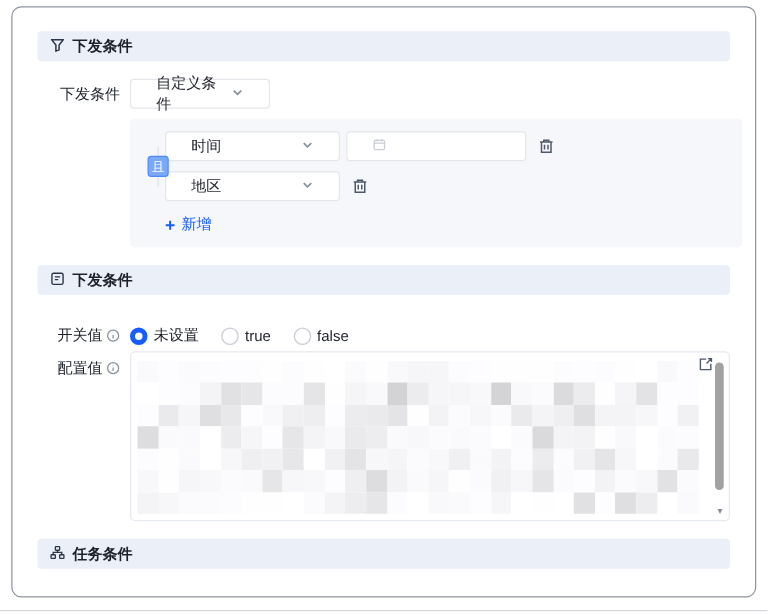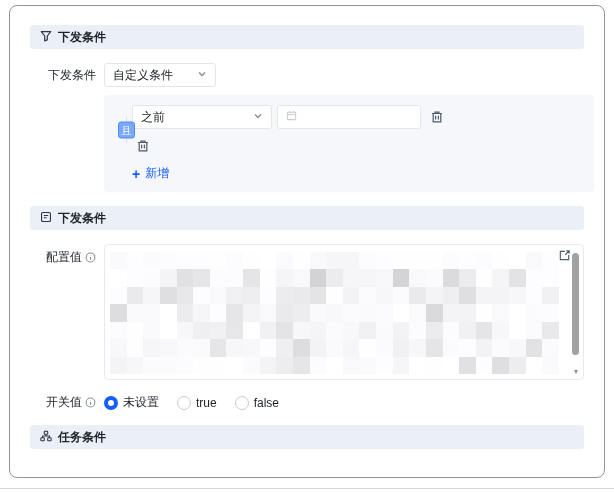--- a/index.html
+++ b/index.html
@@ -23,21 +23,21 @@
   .form-label {
     width:66px; min-width:66px; text-align:right; font-size:12px; color:#1d2129;
     margin-right:8px; display:inline-flex; justify-content:flex-end; align-items:center; gap:3px;
     padding-top:0;
   }
   .top-align .form-label { padding-top:5px; }
 
   .select, .text-input {
     height:24px; background:#fff; border:1px solid #e5e6eb; border-radius:3px;
     display:flex; align-items:center; justify-content:space-between;
-    padding:0 8px; font-size:12px; color:#1d2129; cursor:pointer;
+    padding:0 20px; font-size:12px; color:#1d2129; cursor:pointer;
   }
   .select .caret { color:#86909c; flex:none; margin-left:6px; }
   .task-select { width:112px; }
 
   .cond-group {
     margin-left:74px; margin-top:8px; background:#f6f7fa; border-radius:4px;
     padding:10px 10px 6px 28px; position:relative; width:490px;
   }
   .cond-rows { display:flex; flex-direction:column; gap:8px; position:relative; }
   .connector { position:absolute; left:-6px; top:12px; bottom:12px; width:1px; background:#dde1e8; }
@@ -104,42 +104,48 @@
       </div>
     </div>
 
     <div class="cond-group">
       <div class="cond-rows">
         <div class="connector"></div>
         <div class="logic-badge">且</div>
 
 
         <div class="cond-row">
-          <div class="select sel-op">
-            <span>之前</span>
+          <div class="select sel-field">
+            <span>时间</span>
             <span class="caret"><svg width="10" height="10" viewBox="0 0 10 10" fill="none" stroke="#86909c" stroke-width="1.4">
                   <path d="M2 3.5 L5 6.5 L8 3.5"></path>
                 </svg></span>
           </div>
           <div class="text-input val-box">
             <span>
               <svg width="11" height="11" viewBox="0 0 12 12" fill="none" stroke="#c9cdd4" stroke-width="1.1">
                   <rect x="1.5" y="2.5" width="9" height="8" rx="1"></rect>
                   <path d="M1.5 5h9M4 1.2v2M8 1.2v2"></path>
                 </svg>
             </span>
           </div>
           <span class="trash-btn">
             <svg class="icon-svg" width="14" height="14" viewBox="0 0 14 14" fill="none" stroke="#4e5969" stroke-width="1.2">
                 <path d="M2 3.5h10M5 3.5V2.2h4v1.3M3.2 3.5v8.3h7.6V3.5M5.6 5.8v3.8M8.4 5.8v3.8"></path>
               </svg>
           </span>
         </div>
 
         <div class="cond-row">
+          <div class="select sel-field">
+            <span>地区</span>
+            <span class="caret"><svg width="10" height="10" viewBox="0 0 10 10" fill="none" stroke="#86909c" stroke-width="1.4">
+                  <path d="M2 3.5 L5 6.5 L8 3.5"></path>
+                </svg></span>
+          </div>
           <span class="trash-btn">
             <svg class="icon-svg" width="14" height="14" viewBox="0 0 14 14" fill="none" stroke="#4e5969" stroke-width="1.2">
                 <path d="M2 3.5h10M5 3.5V2.2h4v1.3M3.2 3.5v8.3h7.6V3.5M5.6 5.8v3.8M8.4 5.8v3.8"></path>
               </svg>
           </span>
         </div>
       </div>
 
       <div class="add-link">
         <span class="plus">+</span>
@@ -152,234 +158,20 @@
     <span class="icon-svg">
       <svg width="12" height="12" viewBox="0 0 14 14" fill="none" stroke="#2a3547" stroke-width="1.3">
           <rect x="1.8" y="1.8" width="10.4" height="10.4" rx="1.5"></rect>
           <path d="M4.5 7.8h3.2M4.5 5.2h5"></path>
         </svg>
     </span>
     <span>下发条件</span>
   </div>
 
   <div class="section-body">
-    <div class="form-row top-align">
-      <span class="form-label">
-        <span>配置值</span>
-        <span class="info-icon">
-          <svg width="11" height="11" viewBox="0 0 12 12" fill="none" stroke="#86909c" stroke-width="1.1">
-              <circle cx="6" cy="6" r="4.8"></circle>
-              <path d="M6 5.4v3M6 3.4v.2"></path>
-            </svg>
-        </span>
-      </span>
-      <div class="config-box">
-        <div class="mosaic">
-            <div style="background: rgb(250, 250, 252);"></div>
-            <div style="background: rgb(253, 253, 255);"></div>
-            <div style="background: rgb(251, 251, 253);"></div>
-            <div style="background: rgb(252, 252, 254);"></div>
-            <div style="background: rgb(253, 253, 255);"></div>
-            <div style="background: rgb(253, 253, 255);"></div>
-            <div style="background: rgb(254, 254, 255);"></div>
-            <div style="background: rgb(252, 252, 254);"></div>
-            <div style="background: rgb(254, 254, 255);"></div>
-            <div style="background: rgb(255, 255, 255);"></div>
-            <div style="background: rgb(251, 251, 253);"></div>
-            <div style="background: rgb(254, 254, 255);"></div>
-            <div style="background: rgb(249, 249, 251);"></div>
-            <div style="background: rgb(246, 246, 248);"></div>
-            <div style="background: rgb(246, 246, 248);"></div>
-            <div style="background: rgb(252, 252, 254);"></div>
-            <div style="background: rgb(253, 253, 255);"></div>
-            <div style="background: rgb(254, 254, 255);"></div>
-            <div style="background: rgb(254, 254, 255);"></div>
-            <div style="background: rgb(254, 254, 255);"></div>
-            <div style="background: rgb(252, 252, 254);"></div>
-            <div style="background: rgb(253, 253, 255);"></div>
-            <div style="background: rgb(252, 252, 254);"></div>
-            <div style="background: rgb(254, 254, 255);"></div>
-            <div style="background: rgb(255, 255, 255);"></div>
-            <div style="background: rgb(249, 249, 251);"></div>
-            <div style="background: rgb(253, 253, 255);"></div>
-            <div style="background: rgb(255, 255, 255);"></div>
-            <div style="background: rgb(253, 253, 255);"></div>
-            <div style="background: rgb(252, 252, 254);"></div>
-            <div style="background: rgb(244, 244, 246);"></div>
-            <div style="background: rgb(225, 225, 227);"></div>
-            <div style="background: rgb(230, 230, 232);"></div>
-            <div style="background: rgb(252, 252, 254);"></div>
-            <div style="background: rgb(252, 252, 254);"></div>
-            <div style="background: rgb(229, 229, 231);"></div>
-            <div style="background: rgb(254, 254, 255);"></div>
-            <div style="background: rgb(245, 245, 247);"></div>
-            <div style="background: rgb(249, 249, 251);"></div>
-            <div style="background: rgb(211, 211, 213);"></div>
-            <div style="background: rgb(236, 236, 238);"></div>
-            <div style="background: rgb(246, 246, 248);"></div>
-            <div style="background: rgb(246, 246, 248);"></div>
-            <div style="background: rgb(248, 248, 250);"></div>
-            <div style="background: rgb(212, 212, 214);"></div>
-            <div style="background: rgb(249, 249, 251);"></div>
-            <div style="background: rgb(251, 251, 253);"></div>
-            <div style="background: rgb(219, 219, 221);"></div>
-            <div style="background: rgb(236, 236, 238);"></div>
-            <div style="background: rgb(254, 254, 255);"></div>
-            <div style="background: rgb(245, 245, 247);"></div>
-            <div style="background: rgb(227, 227, 229);"></div>
-            <div style="background: rgb(253, 253, 255);"></div>
-            <div style="background: rgb(253, 253, 255);"></div>
-            <div style="background: rgb(253, 253, 255);"></div>
-            <div style="background: rgb(234, 234, 236);"></div>
-            <div style="background: rgb(246, 246, 248);"></div>
-            <div style="background: rgb(223, 223, 225);"></div>
-            <div style="background: rgb(232, 232, 234);"></div>
-            <div style="background: rgb(253, 253, 255);"></div>
-            <div style="background: rgb(249, 249, 251);"></div>
-            <div style="background: rgb(240, 240, 242);"></div>
-            <div style="background: rgb(238, 238, 240);"></div>
-            <div style="background: rgb(253, 253, 255);"></div>
-            <div style="background: rgb(236, 236, 238);"></div>
-            <div style="background: rgb(234, 234, 236);"></div>
-            <div style="background: rgb(228, 228, 230);"></div>
-            <div style="background: rgb(254, 254, 255);"></div>
-            <div style="background: rgb(243, 243, 245);"></div>
-            <div style="background: rgb(251, 251, 253);"></div>
-            <div style="background: rgb(247, 247, 249);"></div>
-            <div style="background: rgb(251, 251, 253);"></div>
-            <div style="background: rgb(234, 234, 236);"></div>
-            <div style="background: rgb(244, 244, 246);"></div>
-            <div style="background: rgb(239, 239, 241);"></div>
-            <div style="background: rgb(223, 223, 225);"></div>
-            <div style="background: rgb(244, 244, 246);"></div>
-            <div style="background: rgb(244, 244, 246);"></div>
-            <div style="background: rgb(247, 247, 249);"></div>
-            <div style="background: rgb(253, 253, 255);"></div>
-            <div style="background: rgb(241, 241, 243);"></div>
-            <div style="background: rgb(221, 221, 223);"></div>
-            <div style="background: rgb(250, 250, 252);"></div>
-            <div style="background: rgb(250, 250, 252);"></div>
-            <div style="background: rgb(255, 255, 255);"></div>
-            <div style="background: rgb(236, 236, 238);"></div>
-            <div style="background: rgb(246, 246, 248);"></div>
-            <div style="background: rgb(253, 253, 255);"></div>
-            <div style="background: rgb(230, 230, 232);"></div>
-            <div style="background: rgb(244, 244, 246);"></div>
-            <div style="background: rgb(249, 249, 251);"></div>
-            <div style="background: rgb(234, 234, 236);"></div>
-            <div style="background: rgb(237, 237, 239);"></div>
-            <div style="background: rgb(250, 250, 252);"></div>
-            <div style="background: rgb(248, 248, 250);"></div>
-            <div style="background: rgb(251, 251, 253);"></div>
-            <div style="background: rgb(250, 250, 252);"></div>
-            <div style="background: rgb(251, 251, 253);"></div>
-            <div style="background: rgb(255, 255, 255);"></div>
-            <div style="background: rgb(251, 251, 253);"></div>
-            <div style="background: rgb(218, 218, 220);"></div>
-            <div style="background: rgb(244, 244, 246);"></div>
-            <div style="background: rgb(243, 243, 245);"></div>
-            <div style="background: rgb(254, 254, 255);"></div>
-            <div style="background: rgb(249, 249, 251);"></div>
-            <div style="background: rgb(255, 255, 255);"></div>
-            <div style="background: rgb(251, 251, 253);"></div>
-            <div style="background: rgb(252, 252, 254);"></div>
-            <div style="background: rgb(252, 252, 254);"></div>
-            <div style="background: rgb(254, 254, 255);"></div>
-            <div style="background: rgb(250, 250, 252);"></div>
-            <div style="background: rgb(255, 255, 255);"></div>
-            <div style="background: rgb(247, 247, 249);"></div>
-            <div style="background: rgb(239, 239, 241);"></div>
-            <div style="background: rgb(241, 241, 243);"></div>
-            <div style="background: rgb(231, 231, 233);"></div>
-            <div style="background: rgb(255, 255, 255);"></div>
-            <div style="background: rgb(241, 241, 243);"></div>
-            <div style="background: rgb(228, 228, 230);"></div>
-            <div style="background: rgb(247, 247, 249);"></div>
-            <div style="background: rgb(245, 245, 247);"></div>
-            <div style="background: rgb(251, 251, 253);"></div>
-            <div style="background: rgb(248, 248, 250);"></div>
-            <div style="background: rgb(240, 240, 242);"></div>
-            <div style="background: rgb(250, 250, 252);"></div>
-            <div style="background: rgb(243, 243, 245);"></div>
-            <div style="background: rgb(252, 252, 254);"></div>
-            <div style="background: rgb(236, 236, 238);"></div>
-            <div style="background: rgb(252, 252, 254);"></div>
-            <div style="background: rgb(241, 241, 243);"></div>
-            <div style="background: rgb(229, 229, 231);"></div>
-            <div style="background: rgb(247, 247, 249);"></div>
-            <div style="background: rgb(255, 255, 255);"></div>
-            <div style="background: rgb(251, 251, 253);"></div>
-            <div style="background: rgb(233, 233, 235);"></div>
-            <div style="background: rgb(248, 248, 250);"></div>
-            <div style="background: rgb(254, 254, 255);"></div>
-            <div style="background: rgb(246, 246, 248);"></div>
-            <div style="background: rgb(248, 248, 250);"></div>
-            <div style="background: rgb(251, 251, 253);"></div>
-            <div style="background: rgb(250, 250, 252);"></div>
-            <div style="background: rgb(230, 230, 232);"></div>
-            <div style="background: rgb(247, 247, 249);"></div>
-            <div style="background: rgb(248, 248, 250);"></div>
-            <div style="background: rgb(253, 253, 255);"></div>
-            <div style="background: rgb(239, 239, 241);"></div>
-            <div style="background: rgb(221, 221, 223);"></div>
-            <div style="background: rgb(243, 243, 245);"></div>
-            <div style="background: rgb(250, 250, 252);"></div>
-            <div style="background: rgb(246, 246, 248);"></div>
-            <div style="background: rgb(254, 254, 255);"></div>
-            <div style="background: rgb(251, 251, 253);"></div>
-            <div style="background: rgb(241, 241, 243);"></div>
-            <div style="background: rgb(247, 247, 249);"></div>
-            <div style="background: rgb(229, 229, 231);"></div>
-            <div style="background: rgb(251, 251, 253);"></div>
-            <div style="background: rgb(253, 253, 255);"></div>
-            <div style="background: rgb(243, 243, 245);"></div>
-            <div style="background: rgb(251, 251, 253);"></div>
-            <div style="background: rgb(248, 248, 250);"></div>
-            <div style="background: rgb(226, 226, 228);"></div>
-            <div style="background: rgb(251, 251, 253);"></div>
-            <div style="background: rgb(244, 244, 246);"></div>
-            <div style="background: rgb(247, 247, 249);"></div>
-            <div style="background: rgb(251, 251, 253);"></div>
-            <div style="background: rgb(251, 251, 253);"></div>
-            <div style="background: rgb(252, 252, 254);"></div>
-            <div style="background: rgb(254, 254, 255);"></div>
-            <div style="background: rgb(254, 254, 255);"></div>
-            <div style="background: rgb(255, 255, 255);"></div>
-            <div style="background: rgb(251, 251, 253);"></div>
-            <div style="background: rgb(244, 244, 246);"></div>
-            <div style="background: rgb(237, 237, 239);"></div>
-            <div style="background: rgb(230, 230, 232);"></div>
-            <div style="background: rgb(252, 252, 254);"></div>
-            <div style="background: rgb(255, 255, 255);"></div>
-            <div style="background: rgb(249, 249, 251);"></div>
-            <div style="background: rgb(250, 250, 252);"></div>
-            <div style="background: rgb(253, 253, 255);"></div>
-            <div style="background: rgb(246, 246, 248);"></div>
-            <div style="background: rgb(255, 255, 255);"></div>
-            <div style="background: rgb(254, 254, 255);"></div>
-            <div style="background: rgb(255, 255, 255);"></div>
-            <div style="background: rgb(225, 225, 227);"></div>
-            <div style="background: rgb(253, 253, 255);"></div>
-            <div style="background: rgb(223, 223, 225);"></div>
-            <div style="background: rgb(237, 237, 239);"></div>
-            <div style="background: rgb(255, 255, 255);"></div>
-            <div style="background: rgb(250, 250, 252);"></div>
-          </div>
-        <span class="expand-btn">
-          <svg width="13" height="13" viewBox="0 0 14 14" fill="none" stroke="#4e5969" stroke-width="1.2">
-              <path d="M11.5 6.5v5h-9v-9h5M9 2h3v3M12 2L7.8 6.2"></path>
-            </svg>
-        </span>
-        <div class="scrollbar">
-          <div class="scroll-thumb"></div>
-          <div class="scroll-arrow">▾</div>
-        </div>
-      </div>
-    </div>
-
     <div class="form-row" style="margin-top:14px;">
       <span class="form-label">
         <span>开关值</span>
         <span class="info-icon">
           <svg width="11" height="11" viewBox="0 0 12 12" fill="none" stroke="#86909c" stroke-width="1.1">
               <circle cx="6" cy="6" r="4.8"></circle>
               <path d="M6 5.4v3M6 3.4v.2"></path>
             </svg>
         </span>
       </span>
@@ -391,20 +183,234 @@
         <label class="radio-item">
           <span class="radio"></span>
           <span>true</span>
         </label>
         <label class="radio-item">
           <span class="radio"></span>
           <span>false</span>
         </label>
       </div>
     </div>
+
+    <div class="form-row top-align">
+      <span class="form-label">
+        <span>配置值</span>
+        <span class="info-icon">
+          <svg width="11" height="11" viewBox="0 0 12 12" fill="none" stroke="#86909c" stroke-width="1.1">
+              <circle cx="6" cy="6" r="4.8"></circle>
+              <path d="M6 5.4v3M6 3.4v.2"></path>
+            </svg>
+        </span>
+      </span>
+      <div class="config-box">
+        <div class="mosaic">
+            <div style="background: rgb(250, 250, 252);"></div>
+            <div style="background: rgb(253, 253, 255);"></div>
+            <div style="background: rgb(251, 251, 253);"></div>
+            <div style="background: rgb(252, 252, 254);"></div>
+            <div style="background: rgb(253, 253, 255);"></div>
+            <div style="background: rgb(253, 253, 255);"></div>
+            <div style="background: rgb(254, 254, 255);"></div>
+            <div style="background: rgb(252, 252, 254);"></div>
+            <div style="background: rgb(254, 254, 255);"></div>
+            <div style="background: rgb(255, 255, 255);"></div>
+            <div style="background: rgb(251, 251, 253);"></div>
+            <div style="background: rgb(254, 254, 255);"></div>
+            <div style="background: rgb(249, 249, 251);"></div>
+            <div style="background: rgb(246, 246, 248);"></div>
+            <div style="background: rgb(246, 246, 248);"></div>
+            <div style="background: rgb(252, 252, 254);"></div>
+            <div style="background: rgb(253, 253, 255);"></div>
+            <div style="background: rgb(254, 254, 255);"></div>
+            <div style="background: rgb(254, 254, 255);"></div>
+            <div style="background: rgb(254, 254, 255);"></div>
+            <div style="background: rgb(252, 252, 254);"></div>
+            <div style="background: rgb(253, 253, 255);"></div>
+            <div style="background: rgb(252, 252, 254);"></div>
+            <div style="background: rgb(254, 254, 255);"></div>
+            <div style="background: rgb(255, 255, 255);"></div>
+            <div style="background: rgb(249, 249, 251);"></div>
+            <div style="background: rgb(253, 253, 255);"></div>
+            <div style="background: rgb(255, 255, 255);"></div>
+            <div style="background: rgb(253, 253, 255);"></div>
+            <div style="background: rgb(252, 252, 254);"></div>
+            <div style="background: rgb(244, 244, 246);"></div>
+            <div style="background: rgb(225, 225, 227);"></div>
+            <div style="background: rgb(230, 230, 232);"></div>
+            <div style="background: rgb(252, 252, 254);"></div>
+            <div style="background: rgb(252, 252, 254);"></div>
+            <div style="background: rgb(229, 229, 231);"></div>
+            <div style="background: rgb(254, 254, 255);"></div>
+            <div style="background: rgb(245, 245, 247);"></div>
+            <div style="background: rgb(249, 249, 251);"></div>
+            <div style="background: rgb(211, 211, 213);"></div>
+            <div style="background: rgb(236, 236, 238);"></div>
+            <div style="background: rgb(246, 246, 248);"></div>
+            <div style="background: rgb(246, 246, 248);"></div>
+            <div style="background: rgb(248, 248, 250);"></div>
+            <div style="background: rgb(212, 212, 214);"></div>
+            <div style="background: rgb(249, 249, 251);"></div>
+            <div style="background: rgb(251, 251, 253);"></div>
+            <div style="background: rgb(219, 219, 221);"></div>
+            <div style="background: rgb(236, 236, 238);"></div>
+            <div style="background: rgb(254, 254, 255);"></div>
+            <div style="background: rgb(245, 245, 247);"></div>
+            <div style="background: rgb(227, 227, 229);"></div>
+            <div style="background: rgb(253, 253, 255);"></div>
+            <div style="background: rgb(253, 253, 255);"></div>
+            <div style="background: rgb(253, 253, 255);"></div>
+            <div style="background: rgb(234, 234, 236);"></div>
+            <div style="background: rgb(246, 246, 248);"></div>
+            <div style="background: rgb(223, 223, 225);"></div>
+            <div style="background: rgb(232, 232, 234);"></div>
+            <div style="background: rgb(253, 253, 255);"></div>
+            <div style="background: rgb(249, 249, 251);"></div>
+            <div style="background: rgb(240, 240, 242);"></div>
+            <div style="background: rgb(238, 238, 240);"></div>
+            <div style="background: rgb(253, 253, 255);"></div>
+            <div style="background: rgb(236, 236, 238);"></div>
+            <div style="background: rgb(234, 234, 236);"></div>
+            <div style="background: rgb(228, 228, 230);"></div>
+            <div style="background: rgb(254, 254, 255);"></div>
+            <div style="background: rgb(243, 243, 245);"></div>
+            <div style="background: rgb(251, 251, 253);"></div>
+            <div style="background: rgb(247, 247, 249);"></div>
+            <div style="background: rgb(251, 251, 253);"></div>
+            <div style="background: rgb(234, 234, 236);"></div>
+            <div style="background: rgb(244, 244, 246);"></div>
+            <div style="background: rgb(239, 239, 241);"></div>
+            <div style="background: rgb(223, 223, 225);"></div>
+            <div style="background: rgb(244, 244, 246);"></div>
+            <div style="background: rgb(244, 244, 246);"></div>
+            <div style="background: rgb(247, 247, 249);"></div>
+            <div style="background: rgb(253, 253, 255);"></div>
+            <div style="background: rgb(241, 241, 243);"></div>
+            <div style="background: rgb(221, 221, 223);"></div>
+            <div style="background: rgb(250, 250, 252);"></div>
+            <div style="background: rgb(250, 250, 252);"></div>
+            <div style="background: rgb(255, 255, 255);"></div>
+            <div style="background: rgb(236, 236, 238);"></div>
+            <div style="background: rgb(246, 246, 248);"></div>
+            <div style="background: rgb(253, 253, 255);"></div>
+            <div style="background: rgb(230, 230, 232);"></div>
+            <div style="background: rgb(244, 244, 246);"></div>
+            <div style="background: rgb(249, 249, 251);"></div>
+            <div style="background: rgb(234, 234, 236);"></div>
+            <div style="background: rgb(237, 237, 239);"></div>
+            <div style="background: rgb(250, 250, 252);"></div>
+            <div style="background: rgb(248, 248, 250);"></div>
+            <div style="background: rgb(251, 251, 253);"></div>
+            <div style="background: rgb(250, 250, 252);"></div>
+            <div style="background: rgb(251, 251, 253);"></div>
+            <div style="background: rgb(255, 255, 255);"></div>
+            <div style="background: rgb(251, 251, 253);"></div>
+            <div style="background: rgb(218, 218, 220);"></div>
+            <div style="background: rgb(244, 244, 246);"></div>
+            <div style="background: rgb(243, 243, 245);"></div>
+            <div style="background: rgb(254, 254, 255);"></div>
+            <div style="background: rgb(249, 249, 251);"></div>
+            <div style="background: rgb(255, 255, 255);"></div>
+            <div style="background: rgb(251, 251, 253);"></div>
+            <div style="background: rgb(252, 252, 254);"></div>
+            <div style="background: rgb(252, 252, 254);"></div>
+            <div style="background: rgb(254, 254, 255);"></div>
+            <div style="background: rgb(250, 250, 252);"></div>
+            <div style="background: rgb(255, 255, 255);"></div>
+            <div style="background: rgb(247, 247, 249);"></div>
+            <div style="background: rgb(239, 239, 241);"></div>
+            <div style="background: rgb(241, 241, 243);"></div>
+            <div style="background: rgb(231, 231, 233);"></div>
+            <div style="background: rgb(255, 255, 255);"></div>
+            <div style="background: rgb(241, 241, 243);"></div>
+            <div style="background: rgb(228, 228, 230);"></div>
+            <div style="background: rgb(247, 247, 249);"></div>
+            <div style="background: rgb(245, 245, 247);"></div>
+            <div style="background: rgb(251, 251, 253);"></div>
+            <div style="background: rgb(248, 248, 250);"></div>
+            <div style="background: rgb(240, 240, 242);"></div>
+            <div style="background: rgb(250, 250, 252);"></div>
+            <div style="background: rgb(243, 243, 245);"></div>
+            <div style="background: rgb(252, 252, 254);"></div>
+            <div style="background: rgb(236, 236, 238);"></div>
+            <div style="background: rgb(252, 252, 254);"></div>
+            <div style="background: rgb(241, 241, 243);"></div>
+            <div style="background: rgb(229, 229, 231);"></div>
+            <div style="background: rgb(247, 247, 249);"></div>
+            <div style="background: rgb(255, 255, 255);"></div>
+            <div style="background: rgb(251, 251, 253);"></div>
+            <div style="background: rgb(233, 233, 235);"></div>
+            <div style="background: rgb(248, 248, 250);"></div>
+            <div style="background: rgb(254, 254, 255);"></div>
+            <div style="background: rgb(246, 246, 248);"></div>
+            <div style="background: rgb(248, 248, 250);"></div>
+            <div style="background: rgb(251, 251, 253);"></div>
+            <div style="background: rgb(250, 250, 252);"></div>
+            <div style="background: rgb(230, 230, 232);"></div>
+            <div style="background: rgb(247, 247, 249);"></div>
+            <div style="background: rgb(248, 248, 250);"></div>
+            <div style="background: rgb(253, 253, 255);"></div>
+            <div style="background: rgb(239, 239, 241);"></div>
+            <div style="background: rgb(221, 221, 223);"></div>
+            <div style="background: rgb(243, 243, 245);"></div>
+            <div style="background: rgb(250, 250, 252);"></div>
+            <div style="background: rgb(246, 246, 248);"></div>
+            <div style="background: rgb(254, 254, 255);"></div>
+            <div style="background: rgb(251, 251, 253);"></div>
+            <div style="background: rgb(241, 241, 243);"></div>
+            <div style="background: rgb(247, 247, 249);"></div>
+            <div style="background: rgb(229, 229, 231);"></div>
+            <div style="background: rgb(251, 251, 253);"></div>
+            <div style="background: rgb(253, 253, 255);"></div>
+            <div style="background: rgb(243, 243, 245);"></div>
+            <div style="background: rgb(251, 251, 253);"></div>
+            <div style="background: rgb(248, 248, 250);"></div>
+            <div style="background: rgb(226, 226, 228);"></div>
+            <div style="background: rgb(251, 251, 253);"></div>
+            <div style="background: rgb(244, 244, 246);"></div>
+            <div style="background: rgb(247, 247, 249);"></div>
+            <div style="background: rgb(251, 251, 253);"></div>
+            <div style="background: rgb(251, 251, 253);"></div>
+            <div style="background: rgb(252, 252, 254);"></div>
+            <div style="background: rgb(254, 254, 255);"></div>
+            <div style="background: rgb(254, 254, 255);"></div>
+            <div style="background: rgb(255, 255, 255);"></div>
+            <div style="background: rgb(251, 251, 253);"></div>
+            <div style="background: rgb(244, 244, 246);"></div>
+            <div style="background: rgb(237, 237, 239);"></div>
+            <div style="background: rgb(230, 230, 232);"></div>
+            <div style="background: rgb(252, 252, 254);"></div>
+            <div style="background: rgb(255, 255, 255);"></div>
+            <div style="background: rgb(249, 249, 251);"></div>
+            <div style="background: rgb(250, 250, 252);"></div>
+            <div style="background: rgb(253, 253, 255);"></div>
+            <div style="background: rgb(246, 246, 248);"></div>
+            <div style="background: rgb(255, 255, 255);"></div>
+            <div style="background: rgb(254, 254, 255);"></div>
+            <div style="background: rgb(255, 255, 255);"></div>
+            <div style="background: rgb(225, 225, 227);"></div>
+            <div style="background: rgb(253, 253, 255);"></div>
+            <div style="background: rgb(223, 223, 225);"></div>
+            <div style="background: rgb(237, 237, 239);"></div>
+            <div style="background: rgb(255, 255, 255);"></div>
+            <div style="background: rgb(250, 250, 252);"></div>
+          </div>
+        <span class="expand-btn">
+          <svg width="13" height="13" viewBox="0 0 14 14" fill="none" stroke="#4e5969" stroke-width="1.2">
+              <path d="M11.5 6.5v5h-9v-9h5M9 2h3v3M12 2L7.8 6.2"></path>
+            </svg>
+        </span>
+        <div class="scrollbar">
+          <div class="scroll-thumb"></div>
+          <div class="scroll-arrow">▾</div>
+        </div>
+      </div>
+    </div>
   </div>
 
   <div class="section-header">
     <span class="icon-svg">
       <svg width="12" height="12" viewBox="0 0 14 14" fill="none" stroke="#2a3547" stroke-width="1.2">
           <rect x="5" y="1.5" width="4" height="3.4" rx=".6"></rect>
           <rect x="1" y="9.1" width="4" height="3.4" rx=".6"></rect>
           <rect x="9" y="9.1" width="4" height="3.4" rx=".6"></rect>
           <path d="M7 4.9v2M3 9.1V6.9h8v2.2"></path>
         </svg>

